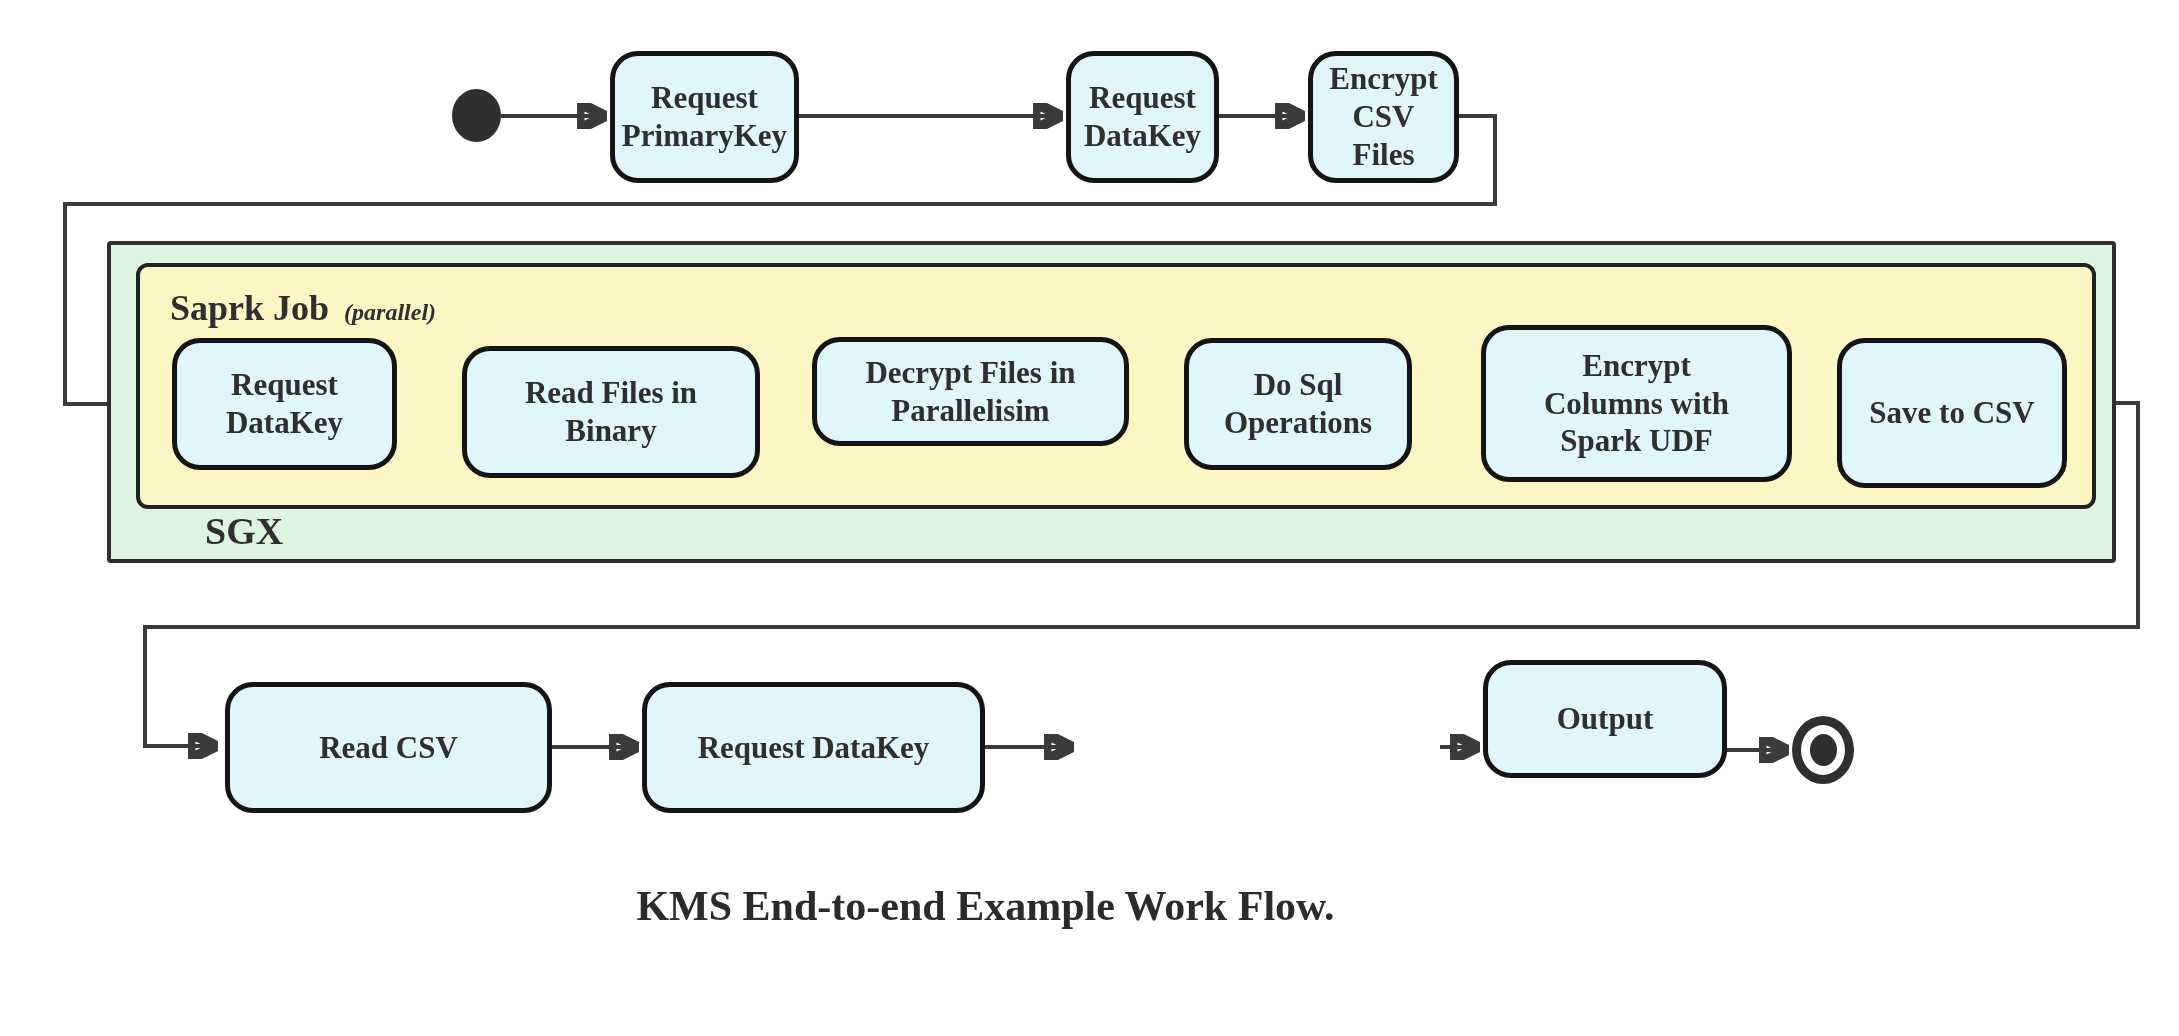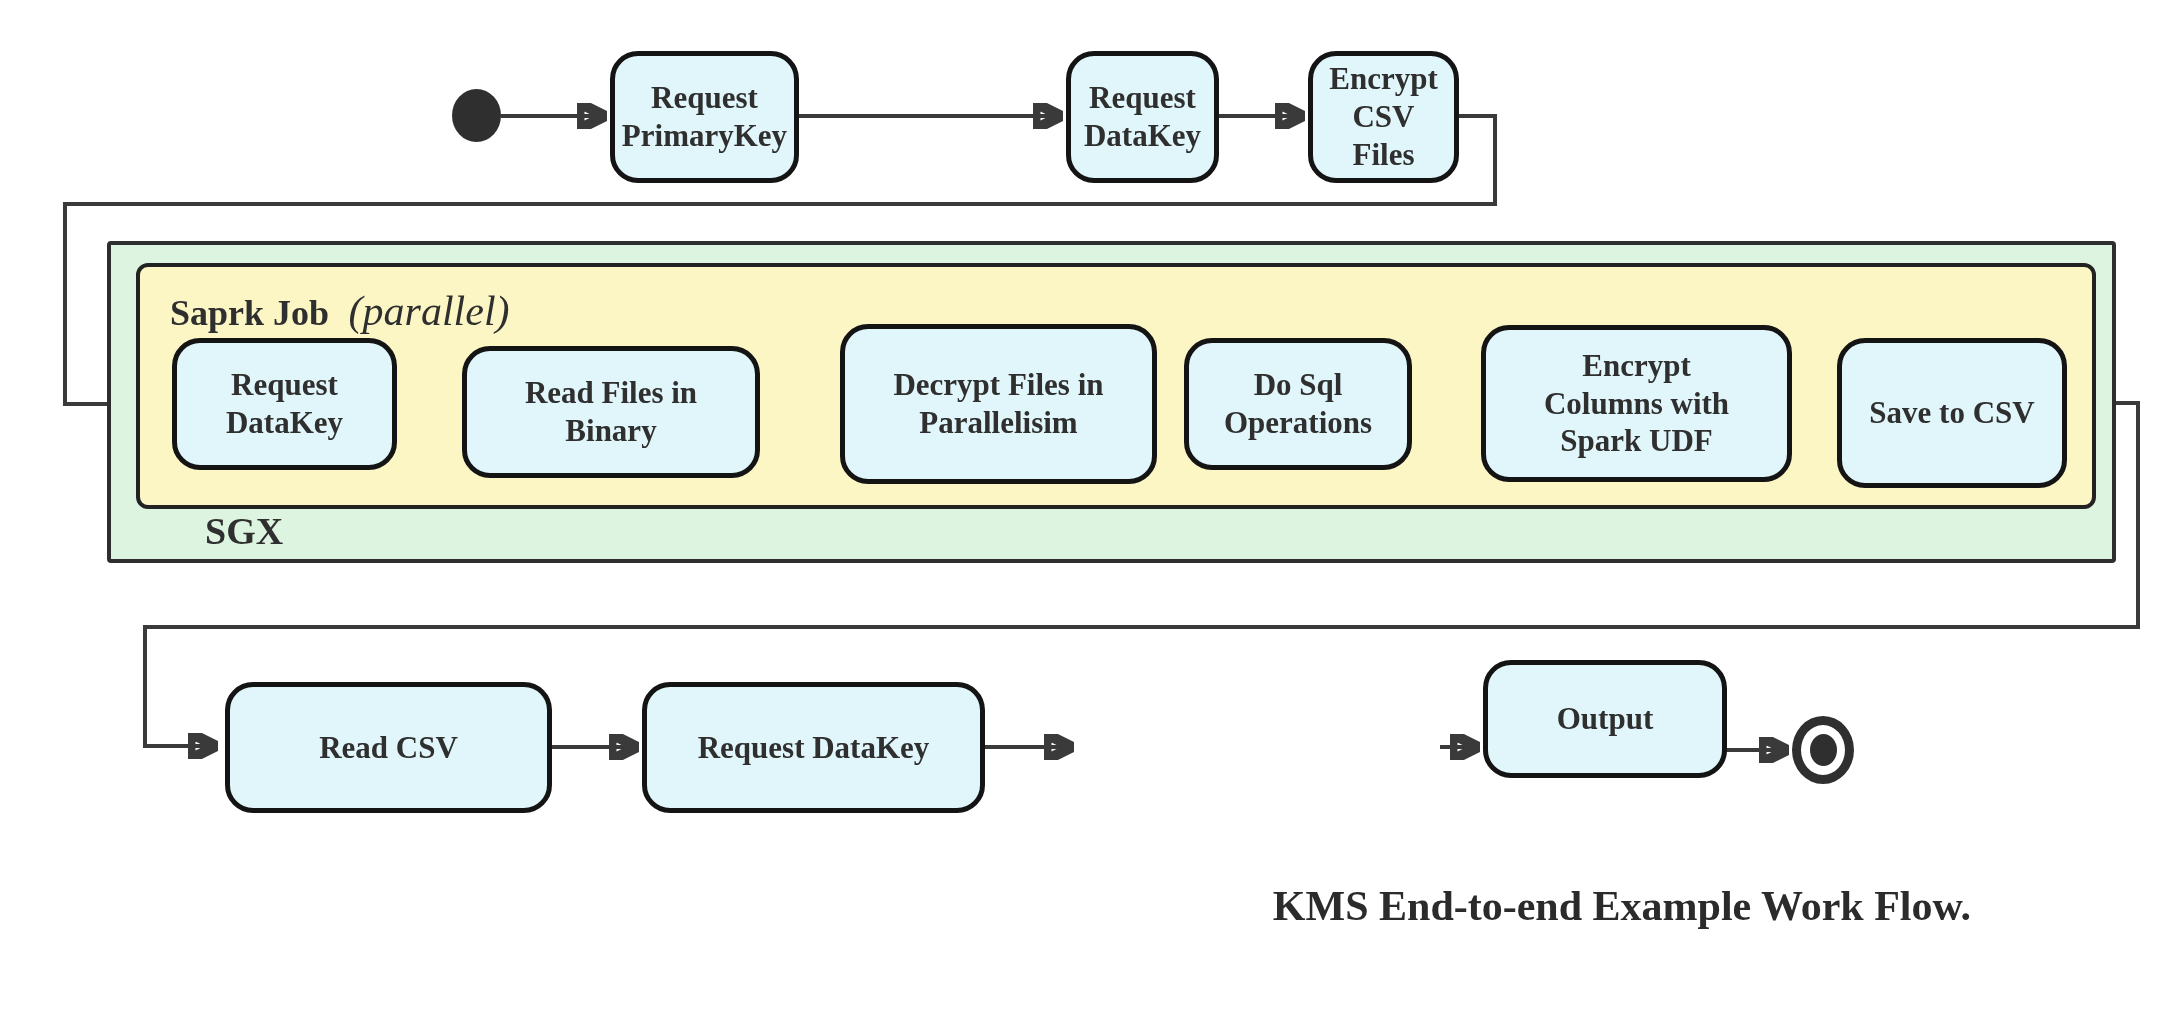--- a/index.html
+++ b/index.html
@@ -38,23 +38,23 @@
     position: absolute;
     color: #2f2f2f;
     font-weight: bold;
     white-space: nowrap;
   }
   .spark-label {
     left: 30px; top: 20px;
     font-size: 36px;
   }
   .spark-label .annot {
-    font-weight: normal;
+    font-weight: bold;
     font-style: italic;
-    font-size: 42px;
+    font-size: 24px;
   }
   .sgx-label {
     left: 46px; bottom: 6px;
     font-size: 38px;
     margin-left: 48px;
   }
   
   .node {
     position: absolute;
     box-sizing: border-box;
@@ -106,21 +106,21 @@
   #edges path {
     fill: none;
     stroke: #3a3a3a;
     stroke-width: 4;
   }
   
   .caption {
     position: absolute;
     left: 0; top: 882px;
     width: 1971px;
-    text-align: right;
+    text-align: center;
     font-size: 42px;
     font-weight: bold;
     color: #2b2b2b;
   }
 </style>
 </head>
 <body>
 
 <div id="canvas">
 
@@ -165,21 +165,21 @@
 PrimaryKey</div>
   <div class="node" style="left:1066px; top:51px; width:153px; height:132px;">Request
 DataKey</div>
   <div class="node" style="left:1308px; top:51px; width:151px; height:132px;">Encrypt
 CSV Files</div>
 
   <div class="node" style="left:172px; top:338px; width:225px; height:132px;">Request
 DataKey</div>
   <div class="node" style="left:462px; top:346px; width:298px; height:132px;">Read Files in
 Binary</div>
-  <div class="node" style="left:812px; top:324px; width:317px; height:160px;margin-left:28px;">Decrypt Files in
+  <div class="node" style="left:812px; top:337px; width:317px; height:109px;">Decrypt Files in
 Parallelisim</div>
   <div class="node" style="left:1184px; top:338px; width:228px; height:132px;">Do Sql
 Operations</div>
   <div class="node" style="left:1481px; top:325px; width:311px; height:157px;">Encrypt
 Columns with
 Spark UDF</div>
   <div class="node" style="left:1837px; top:338px; width:230px; height:150px;">Save to CSV</div>
 
   <div class="node" style="left:225px; top:682px; width:327px; height:131px;">Read CSV</div>
   <div class="node" style="left:642px; top:682px; width:343px; height:131px;">Request DataKey</div>

